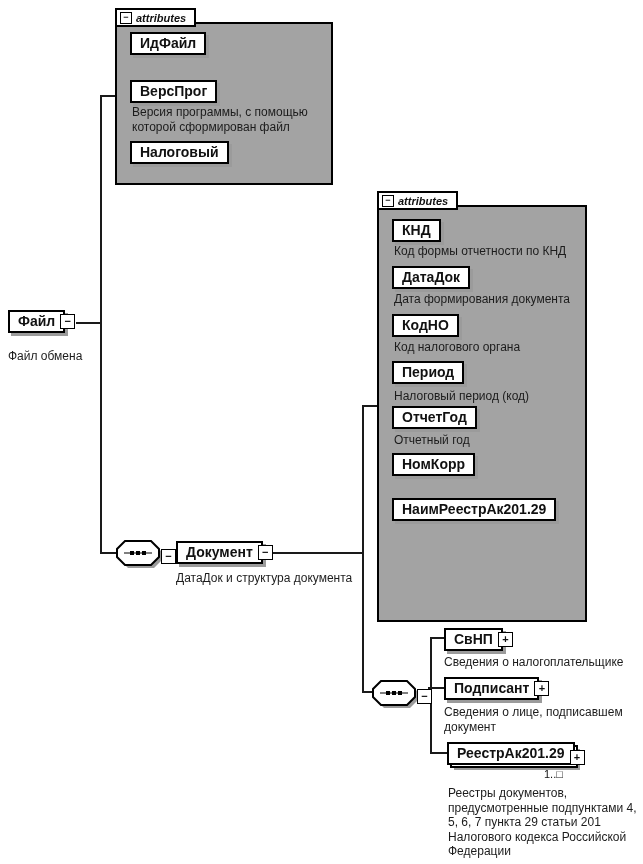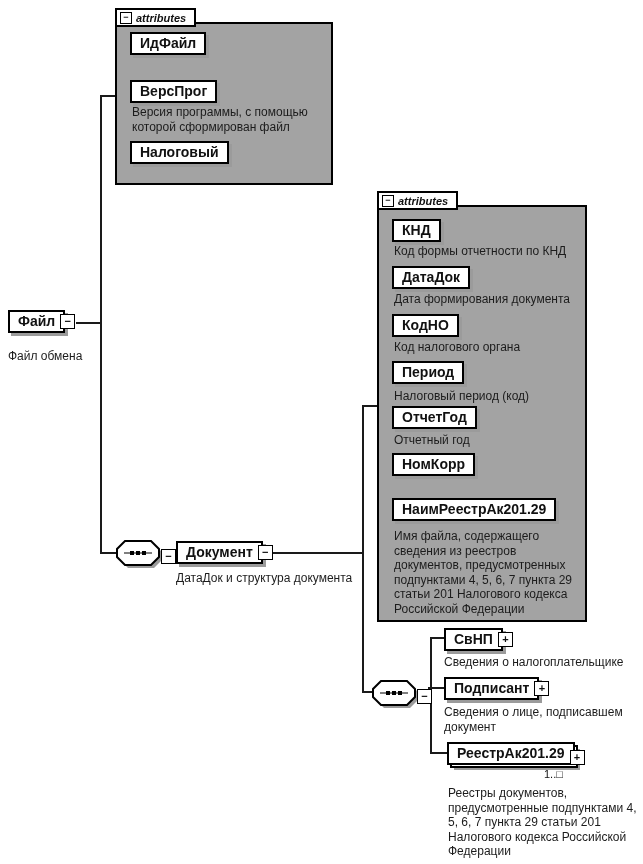--- a/index.html
+++ b/index.html
@@ -116,21 +116,20 @@
       <span class="attr-item-name" style="left:13px;top:59px;">ДатаДок</span>
       <div class="attr-item-desc" style="left:15px;top:85px;width:190px;">Дата формирования документа</div>
       <span class="attr-item-name" style="left:13px;top:107px;">КодНО</span>
       <div class="attr-item-desc" style="left:15px;top:133px;width:190px;">Код налогового органа</div>
       <span class="attr-item-name" style="left:13px;top:154px;">Период</span>
       <div class="attr-item-desc" style="left:15px;top:182px;width:190px;">Налоговый период (код)</div>
       <span class="attr-item-name" style="left:13px;top:199px;">ОтчетГод</span>
       <div class="attr-item-desc" style="left:15px;top:226px;width:190px;">Отчетный год</div>
       <span class="attr-item-name" style="left:13px;top:246px;">НомКорр</span>
       <span class="attr-item-name" style="left:13px;top:291px;">НаимРеестрАк201.29</span>
-      <div class="attr-item-desc" style="left:15px;top:322px;width:182px;">Имя файла, содержащего сведения из реестров документов, предусмотренных подпунктами 4, 5, 6, 7 пункта 29 статьи 201 Налогового кодекса Российской Федерации</div>
     </div>
   </div>
 
   <div class="node" style="left:372px;top:680px;">
     <svg class="octa" width="50" height="32" viewBox="0 0 50 32">
       <polygon points="12,4 38,4 46,12 46,20 38,28 12,28 4,20 4,12" fill="#9b9b9b" stroke="none"></polygon>
       <polygon points="9,1 35,1 43,9 43,17 35,25 9,25 1,17 1,9" fill="#ffffff" stroke="#000000" stroke-width="2"></polygon>
       <line x1="8" y1="13" x2="36" y2="13" stroke="#000" stroke-width="1"></line>
       <rect x="14" y="11" width="4" height="4" fill="#000"></rect>
       <rect x="20" y="11" width="4" height="4" fill="#000"></rect>

